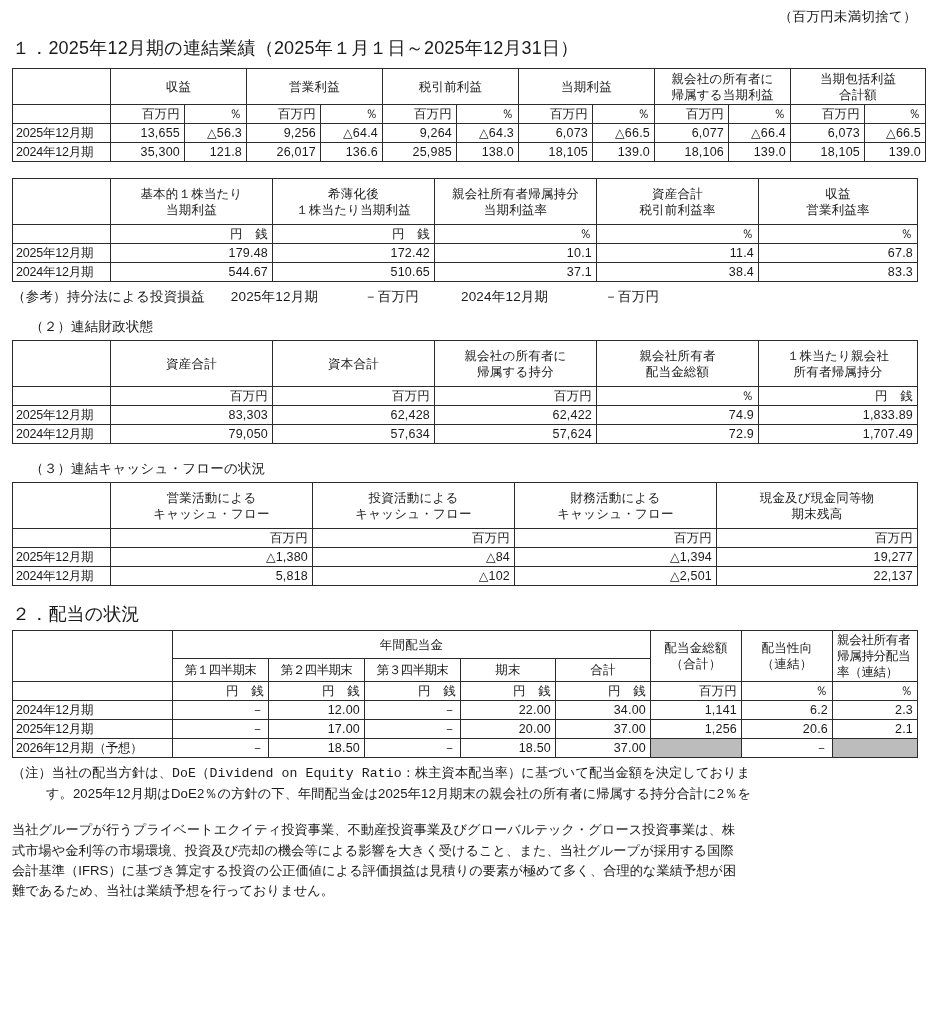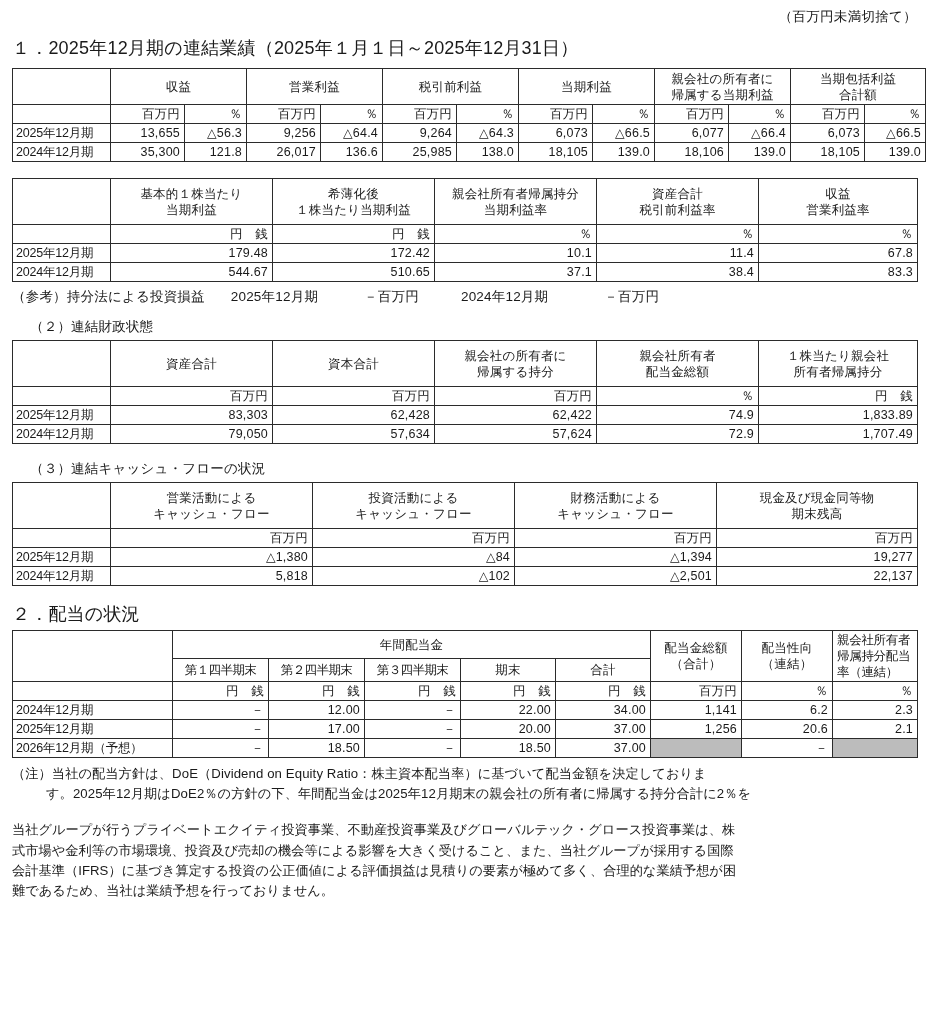--- a/index.html
+++ b/index.html
@@ -116,21 +116,21 @@
   .ref-v1 { margin-left: 46px; }
   .ref-p2 { margin-left: 42px; }
   .ref-v2 { margin-left: 56px; }
 
   
   .note-block {
     font-size: 13.2px;
     line-height: 1.52;
     letter-spacing: .1px;
   }
-  .note-block .l1 { padding-left: 0; }
+  .note-block .l1 { padding-left: 0; font-family: Liberation Mono, monospace; }
   .note-block .ln { padding-left: 34px; }
 
   .para {
     font-size: 13.2px;
     line-height: 1.55;
     letter-spacing: .05px;
   }
   .para .ln { display: block; }
 </style>
 </head>

